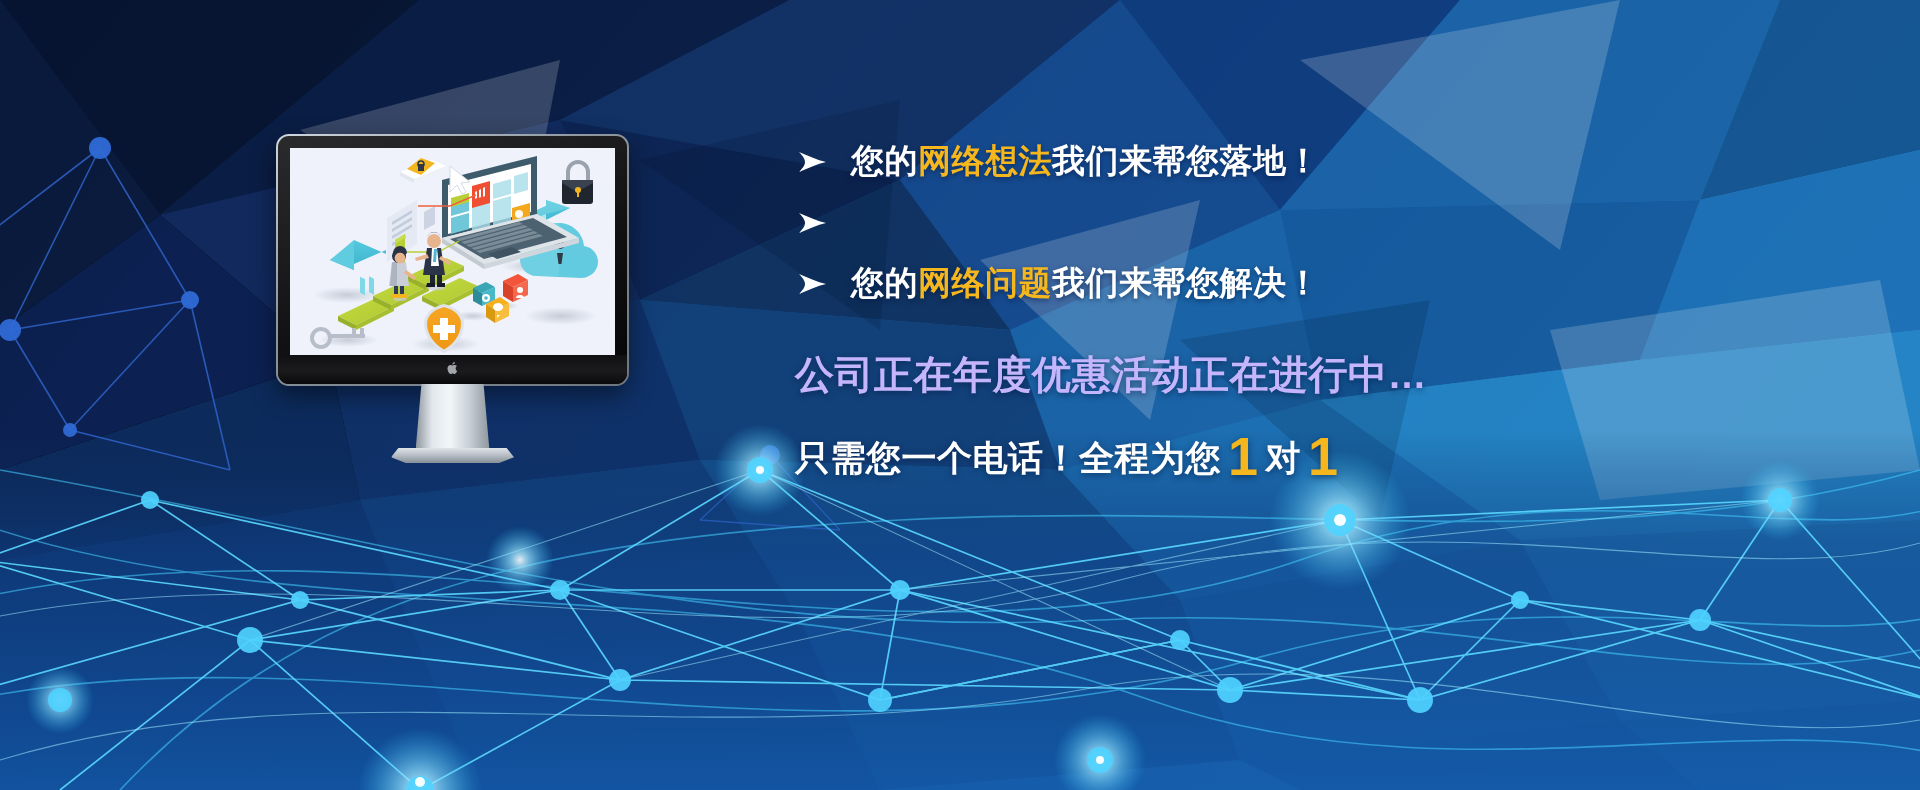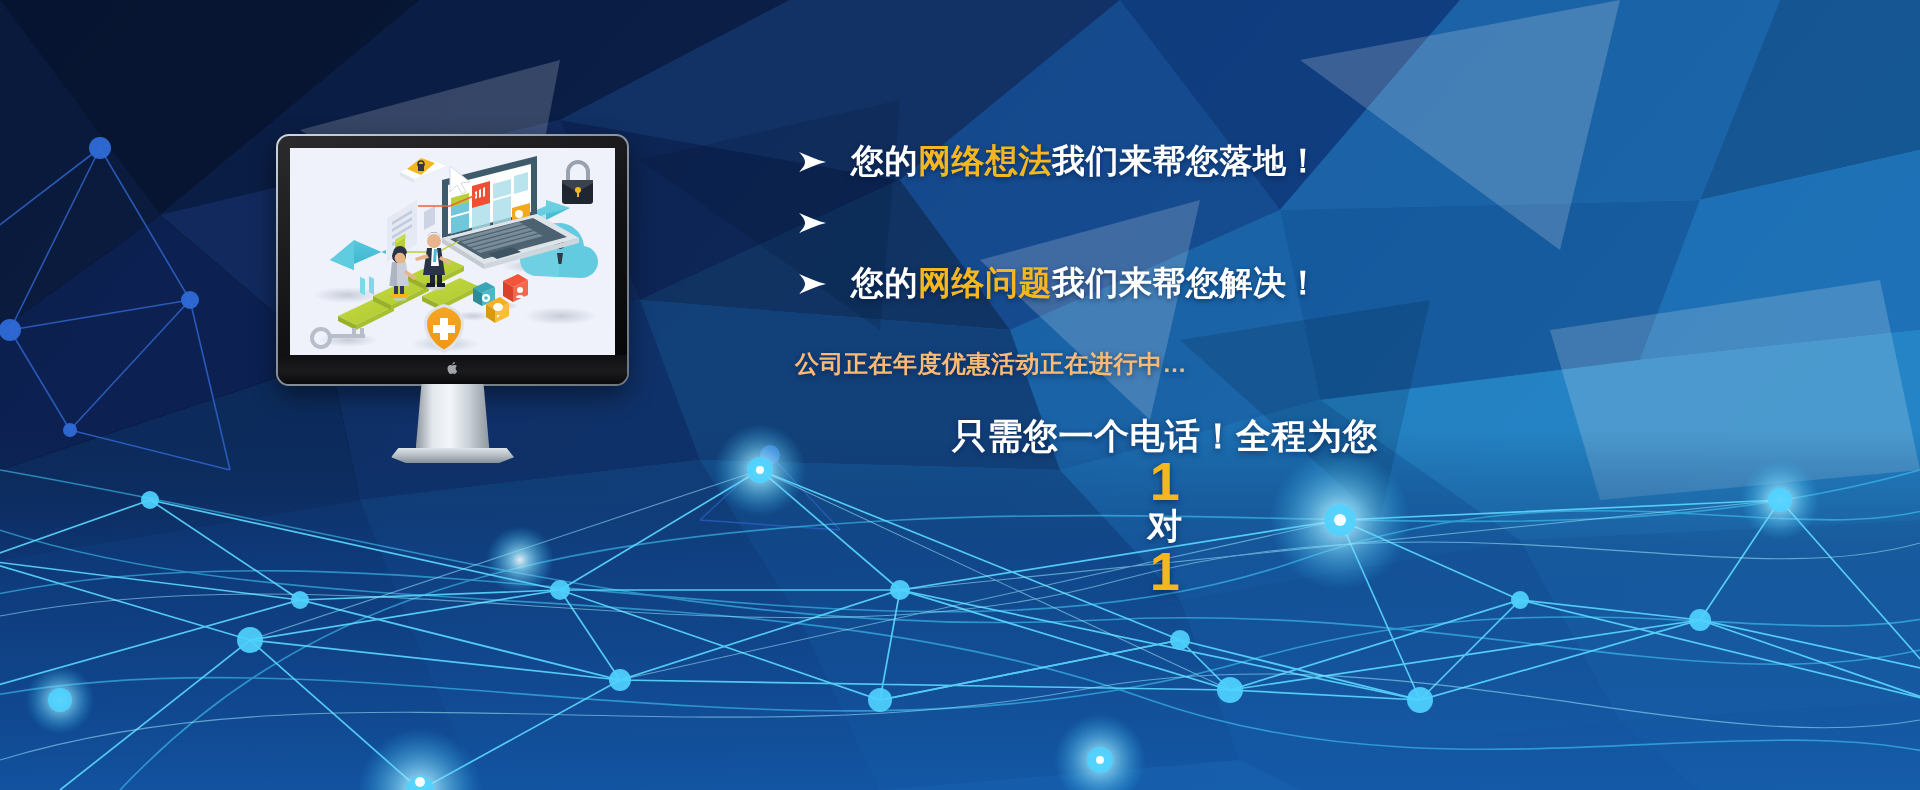--- a/index.html
+++ b/index.html
@@ -29,24 +29,24 @@
     clip-path:polygon(6% 0,94% 0,100% 62%,88% 100%,12% 100%,0 62%);
     box-shadow:0 6px 16px rgba(0,0,0,.38);}
 
   
   .copy{position:absolute;left:795px;top:131px;width:740px;}
   .bullet-row{display:flex;align-items:center;height:61px;}
   .bullet-ico{flex:0 0 auto;width:34px;margin-right:22px;display:flex;align-items:center;justify-content:center;}
   .bullet-txt{font-size:33px;font-weight:bold;color:#ffffff;letter-spacing:.5px;white-space:nowrap;
     text-shadow:0 2px 5px rgba(0,20,60,.55);}
   .hl{color:#f5b71d;}
-  .promo{margin-top:34px;font-size:24px;font-weight:bold;color:#fdba74;white-space:nowrap;
+  .promo{margin-top:34px;font-size:39px;font-weight:bold;color:#c4b5fd;white-space:nowrap;
     letter-spacing:.5px;text-shadow:0 2px 6px rgba(0,20,60,.55);}
   .promo2{margin-top:33px;font-size:35px;font-weight:bold;color:#ffffff;white-space:nowrap;
-    letter-spacing:.5px;text-shadow:0 2px 6px rgba(0,20,60,.55);display:flex;align-items:center;flex-direction:column;}
+    letter-spacing:.5px;text-shadow:0 2px 6px rgba(0,20,60,.55);display:flex;align-items:flex-start;}
   .big1{color:#f5b71d;font-size:54px;font-weight:bold;line-height:.8;padding:0 7px;}
 </style>
 </head>
 <body>
 
 <div class="banner">
 
   <div class="layer">
     <svg viewBox="0 0 1920 790" preserveAspectRatio="none" xmlns="http://www.w3.org/2000/svg">
       <defs>

